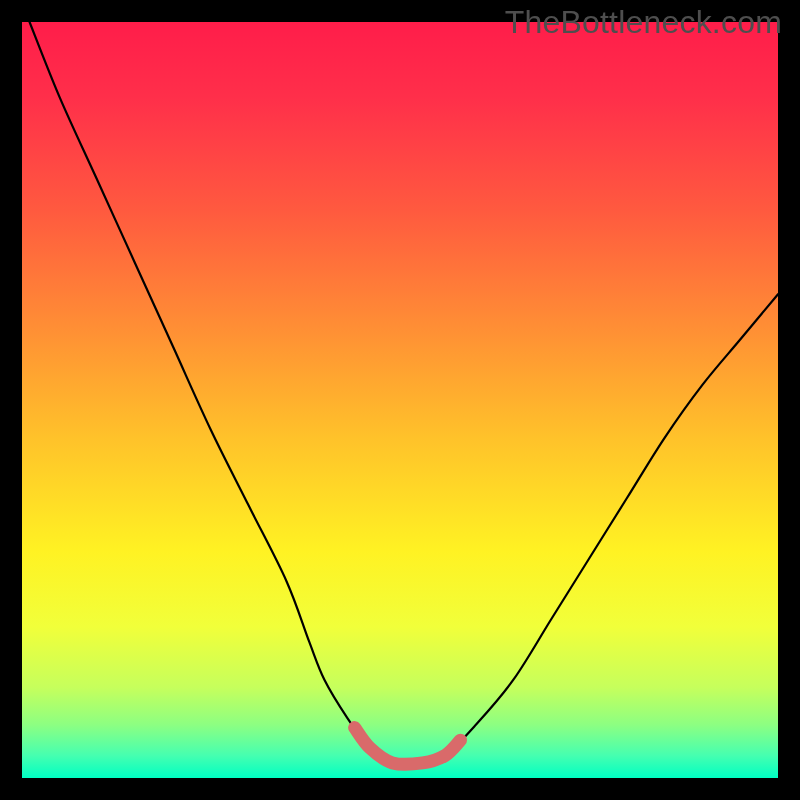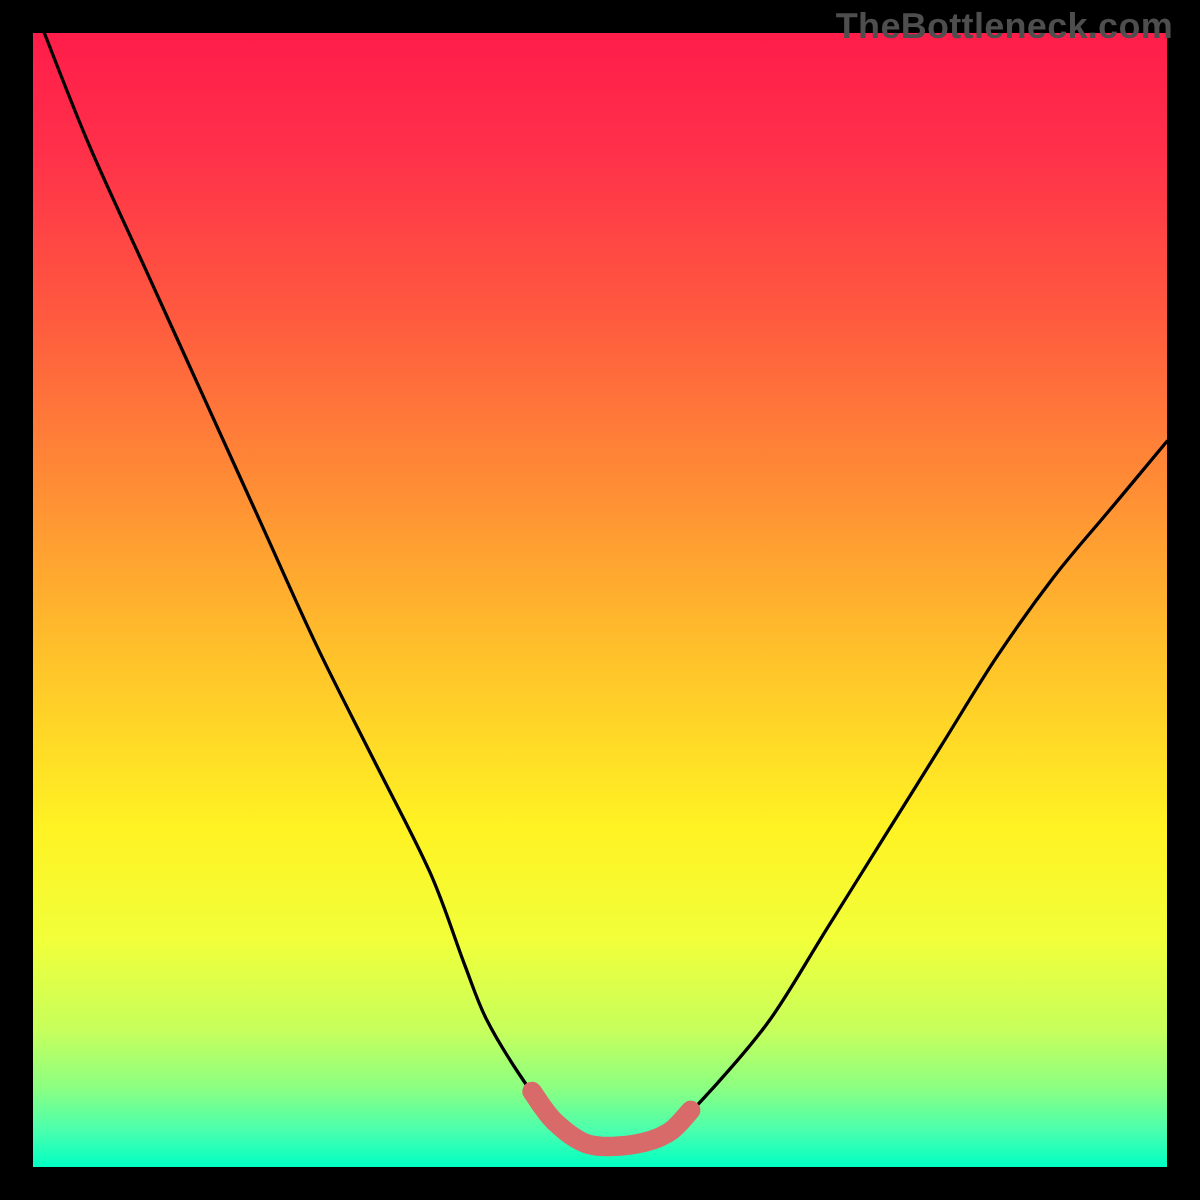--- a/index.html
+++ b/index.html
@@ -15,22 +15,22 @@
     position: relative;
     width: 800px;
     height: 800px;
     background: #000;
   }
   .watermark {
     position: absolute;
     top: 4px;
     right: 18px;
     color: #4e4e4e;
-    font-size: 24px;
-    font-weight: 700;
+    font-size: 32px;
+    font-weight: 400;
     letter-spacing: 0.2px;
     z-index: 10;
   }
   .plot-area {
     position: absolute;
     left: 22px;
     top: 22px;
     width: 756px;
     height: 756px;
     overflow: hidden;

